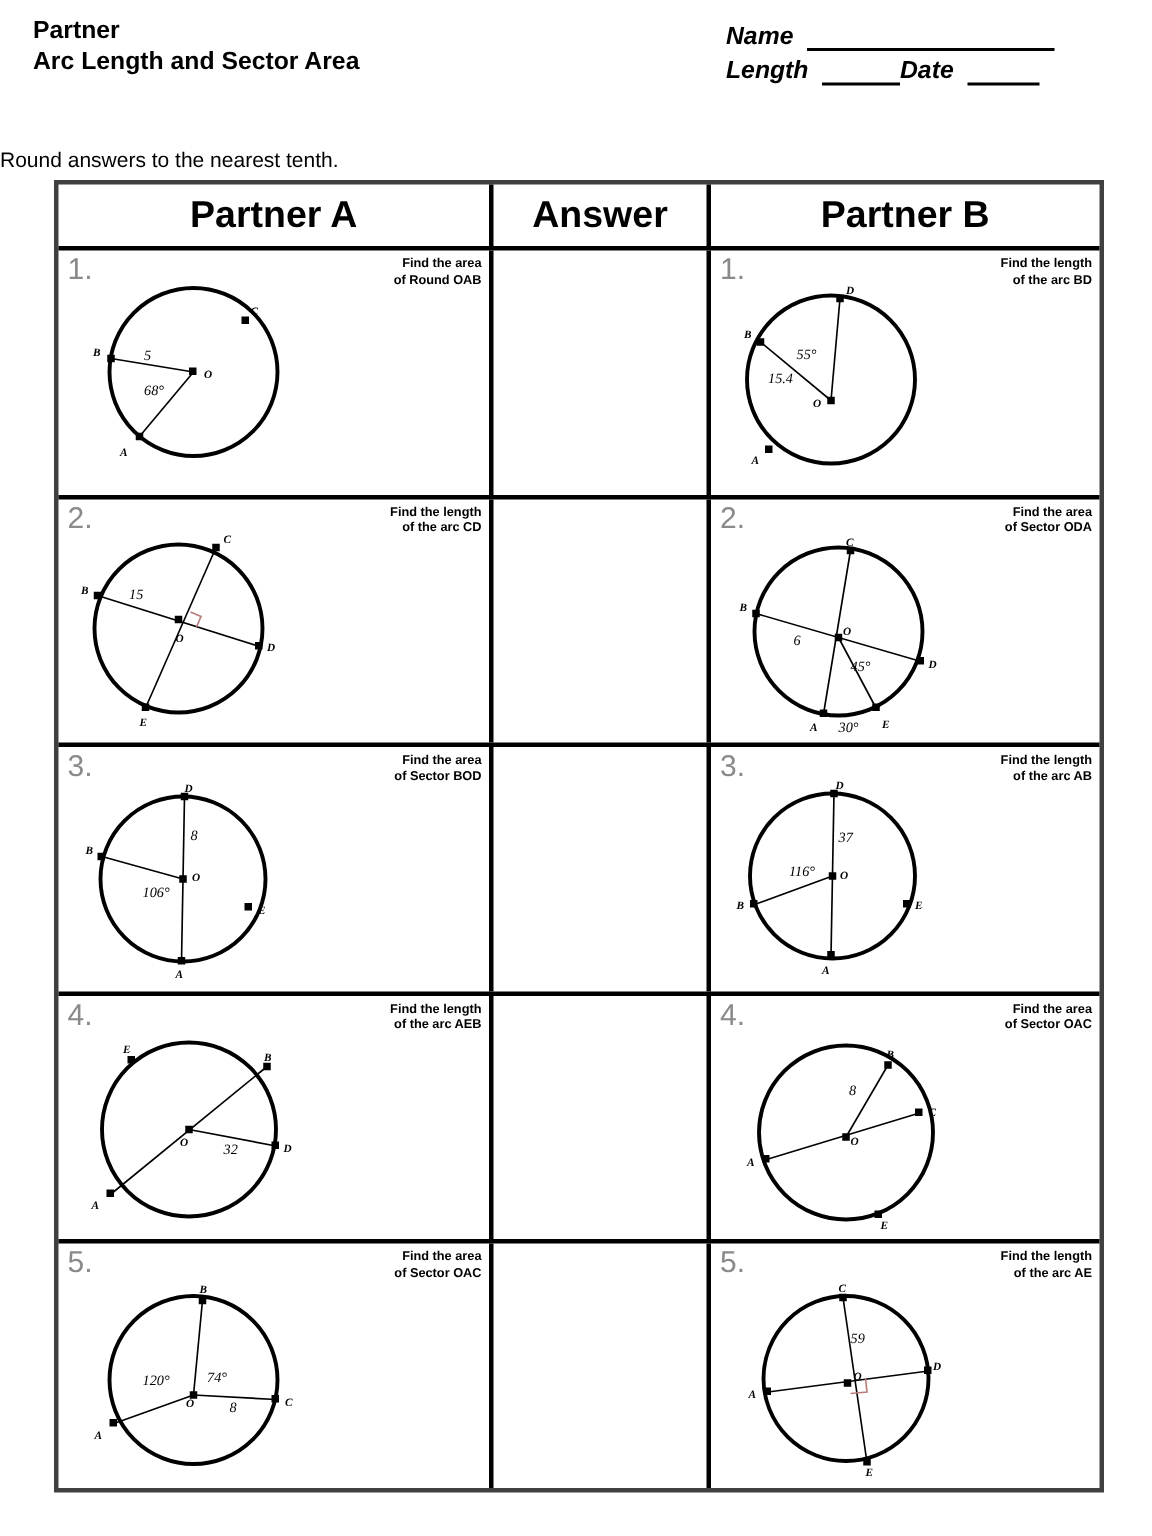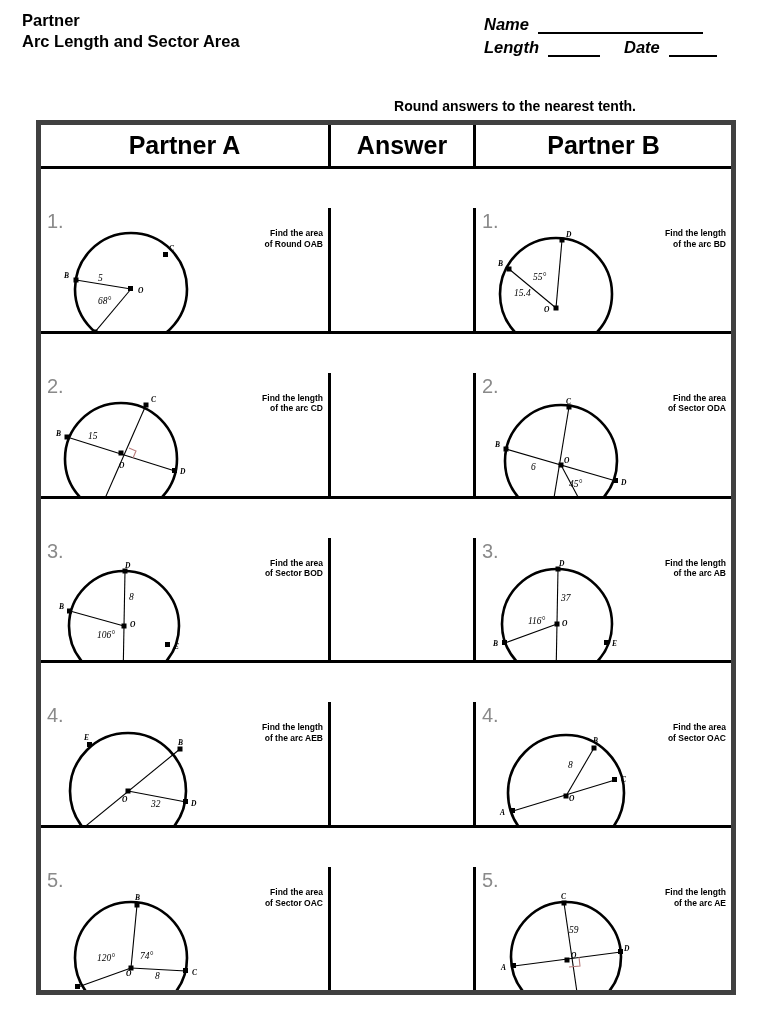--- a/index.html
+++ b/index.html
@@ -14,32 +14,32 @@
   .sheet-header{position:absolute;left:0;top:0;width:768px;height:100px;}
   .hdr-left{position:absolute;left:22px;top:10px;}
   .hdr-left div{font-size:16.5px;font-weight:bold;line-height:21px;letter-spacing:0px;}
   .hdr-right{position:absolute;left:484px;top:11px;font-style:italic;}
   .hdr-line{display:flex;align-items:flex-end;height:23px;}
   .hdr-label{font-size:16.5px;font-weight:bold;line-height:20px;}
   .rule{border-bottom:2px solid #000;display:inline-block;height:13px;margin-left:9px;}
   .rule-name{width:165px;}
   .rule-period{width:52px;}
   .rule-date{width:48px;}
-  .hdr-date-label{margin-left:24px;}
+  .hdr-date-label{}
 
   .round-note{
-    position:absolute;left:0;top:98px;width:636px;text-align:right;
-    font-size:14px;font-weight:bold;
+    position:absolute;left:0;top:98px;width:636px;text-align:left;
+    font-size:14px;font-weight:normal;
   }
 
   
   .wsheet{
     position:absolute;left:36px;top:120px;width:700px;height:875px;
-    border:5px solid #404040;box-sizing:border-box;
-    display:flex;flex-direction:column;gap:39px;
+    border:3px solid #404040;box-sizing:border-box;
+    display:flex;flex-direction:column;
   }
   .thead{display:flex;height:41px;border-bottom:3px solid #000;flex:0 0 auto;}
   .thead .th{
     display:flex;align-items:center;justify-content:center;
     font-size:25px;font-weight:bold;box-sizing:border-box;
   }
   .col-a{width:287px;}
   .col-ans{width:148px;border-left:3px solid #000;border-right:3px solid #000;}
   .col-b{flex:1;}
 
@@ -47,21 +47,21 @@
   .trow:last-child{border-bottom:none;}
   .cell{position:relative;box-sizing:border-box;overflow:hidden;}
   .cell.ans{border-left:3px solid #000;border-right:3px solid #000;}
 
   .qnum{
     position:absolute;left:6px;top:2px;
     font-size:20px;color:#8a8a8a;font-weight:normal;
     font-family:"Liberation Sans",sans-serif;
   }
   .prompt{
-    position:absolute;right:5px;top:20px;text-align:right;
+    position:absolute;right:5px;top:3px;text-align:right;
     font-size:8.5px;font-weight:bold;line-height:10.5px;
     font-family:"Liberation Sans",sans-serif;
     margin-left:47px;
   }
   .fig{position:absolute;left:0;top:8px;width:100%;height:150px;}
   .fig svg{display:block;}
 
   
   .circ{fill:none;stroke:#000;stroke-width:2.6;}
   .seg{stroke:#000;stroke-width:1.1;fill:none;}

